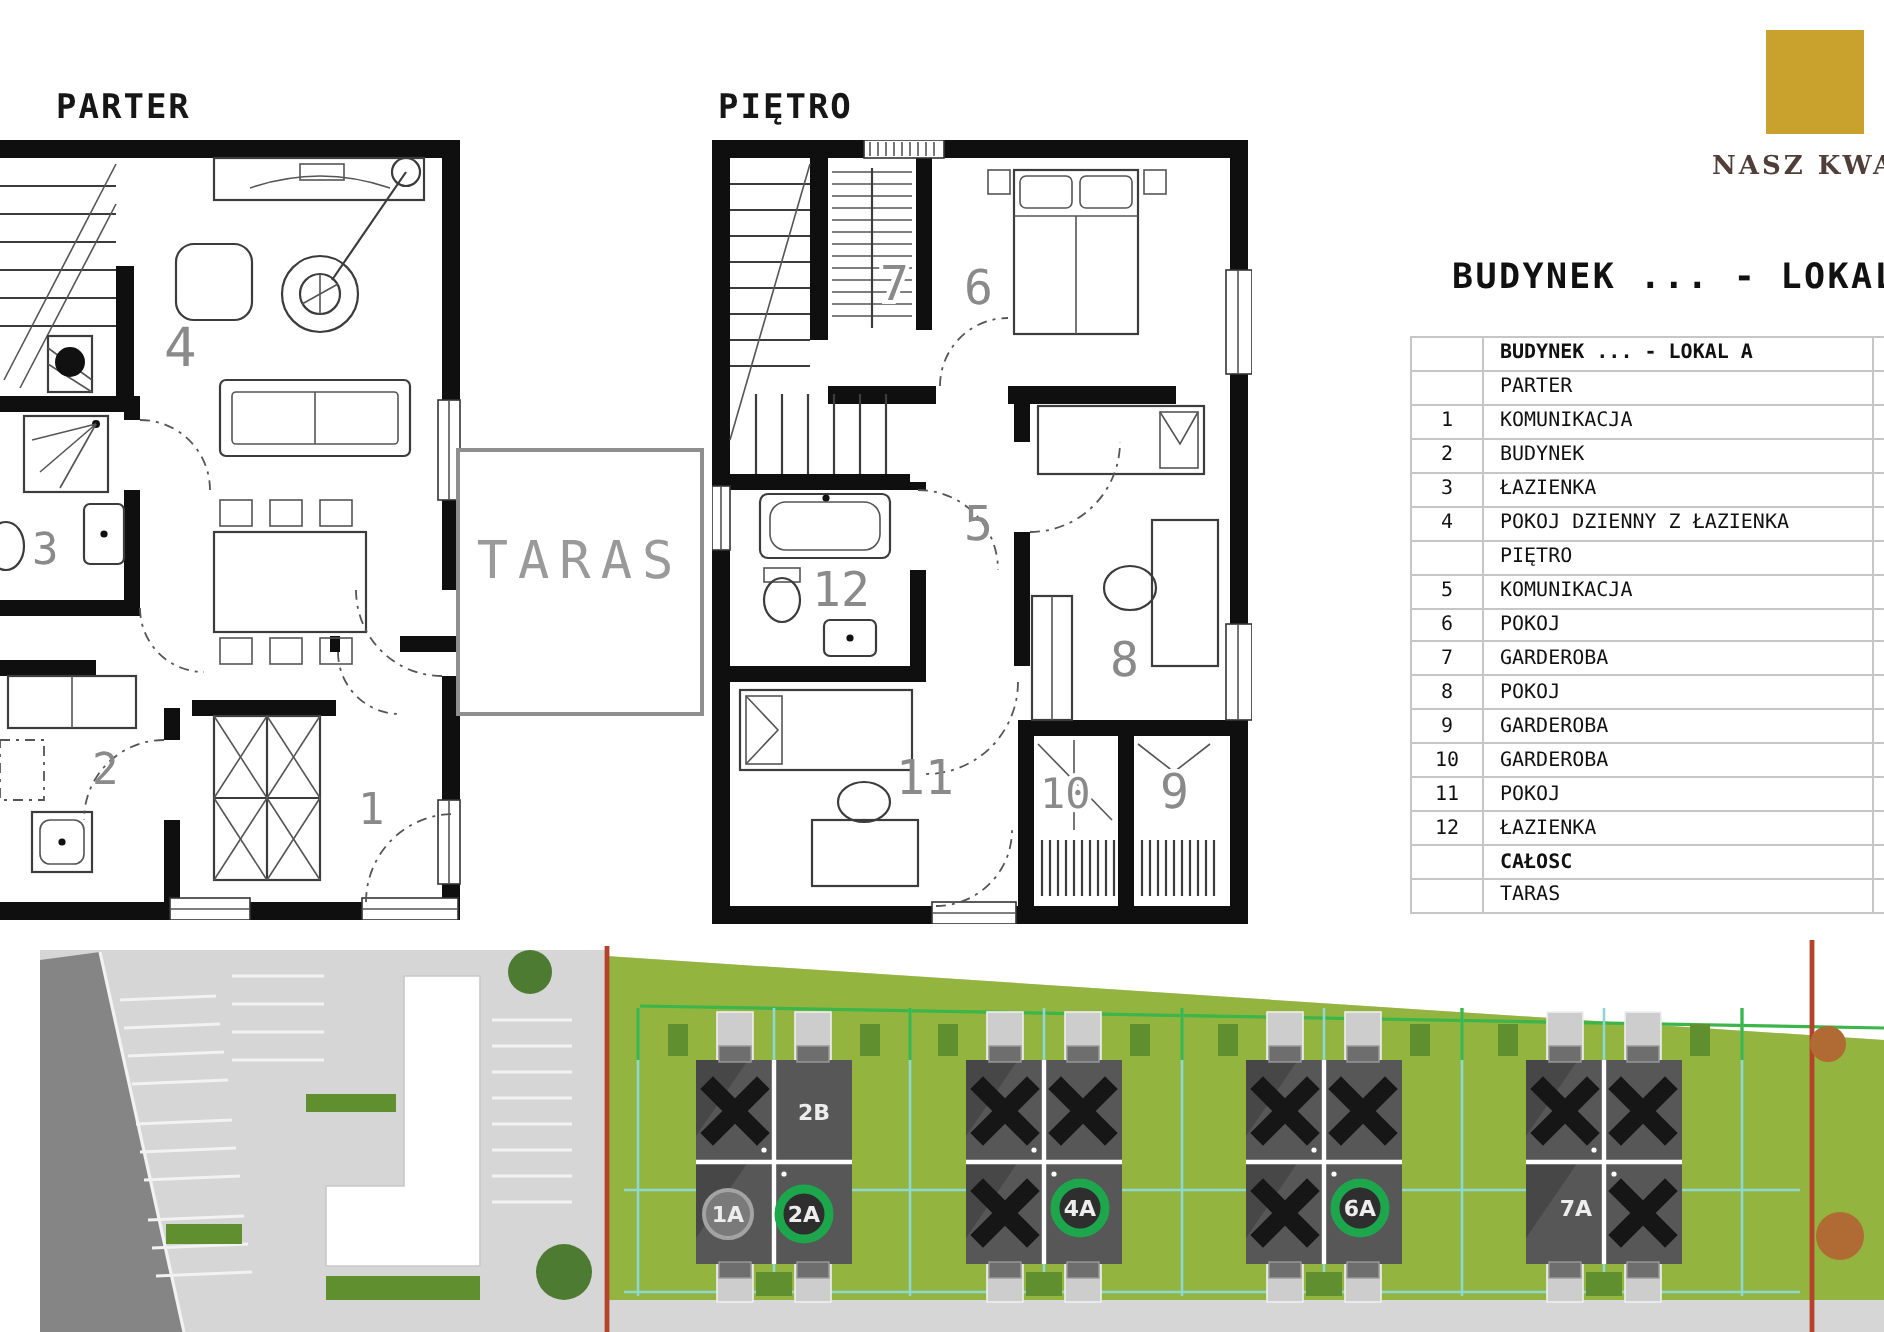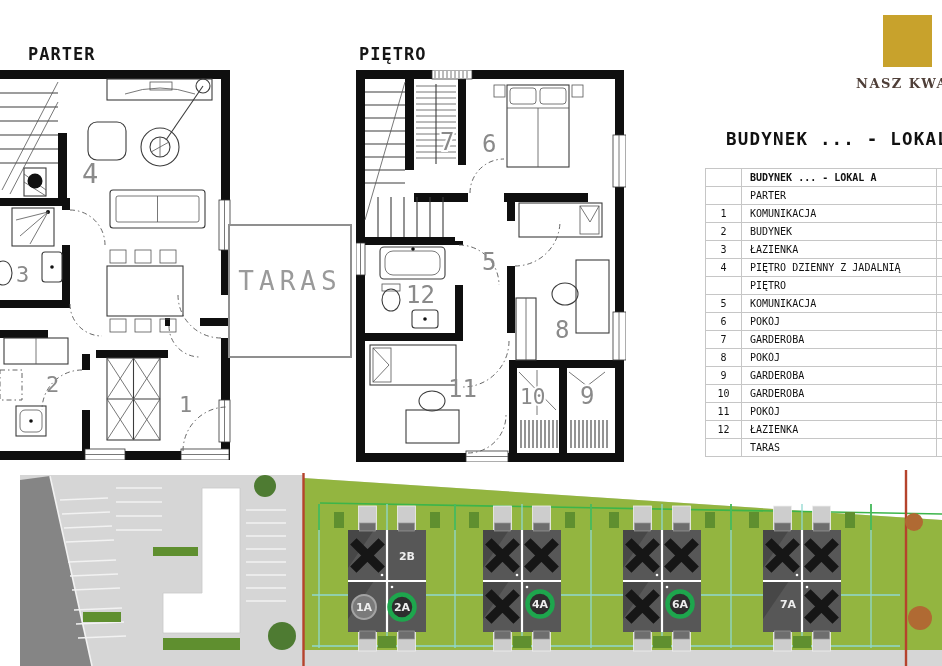--- a/index.html
+++ b/index.html
@@ -375,21 +375,21 @@
       <span class="tnm">BUDYNEK</span>
       <span class="tstub"></span>
     </div>
   <div class="trow">
       <span class="tno">3</span>
       <span class="tnm">ŁAZIENKA</span>
       <span class="tstub"></span>
     </div>
   <div class="trow">
       <span class="tno">4</span>
-      <span class="tnm">PIĘTRO DZIENNY Z JADALNIĄ</span>
+      <span class="tnm">POKÓJ DZIENNY Z ŁAZIENKA</span>
       <span class="tstub"></span>
     </div>
   <div class="trow">
       <span class="tno"></span>
       <span class="tnm">PIĘTRO</span>
       <span class="tstub"></span>
     </div>
   <div class="trow">
       <span class="tno">5</span>
       <span class="tnm">KOMUNIKACJA</span>
@@ -421,20 +421,25 @@
       <span class="tstub"></span>
     </div>
   <div class="trow">
       <span class="tno">11</span>
       <span class="tnm">POKÓJ</span>
       <span class="tstub"></span>
     </div>
   <div class="trow">
       <span class="tno">12</span>
       <span class="tnm">ŁAZIENKA</span>
+      <span class="tstub"></span>
+    </div>
+  <div class="trow bold">
+      <span class="tno"></span>
+      <span class="tnm">CAŁOŚĆ</span>
       <span class="tstub"></span>
     </div>
   <div class="trow">
       <span class="tno"></span>
       <span class="tnm">TARAS</span>
       <span class="tstub"></span>
     </div>
 </div>
 
 <svg id="site-svg" width="922" height="196" viewBox="0 0 922 196">

